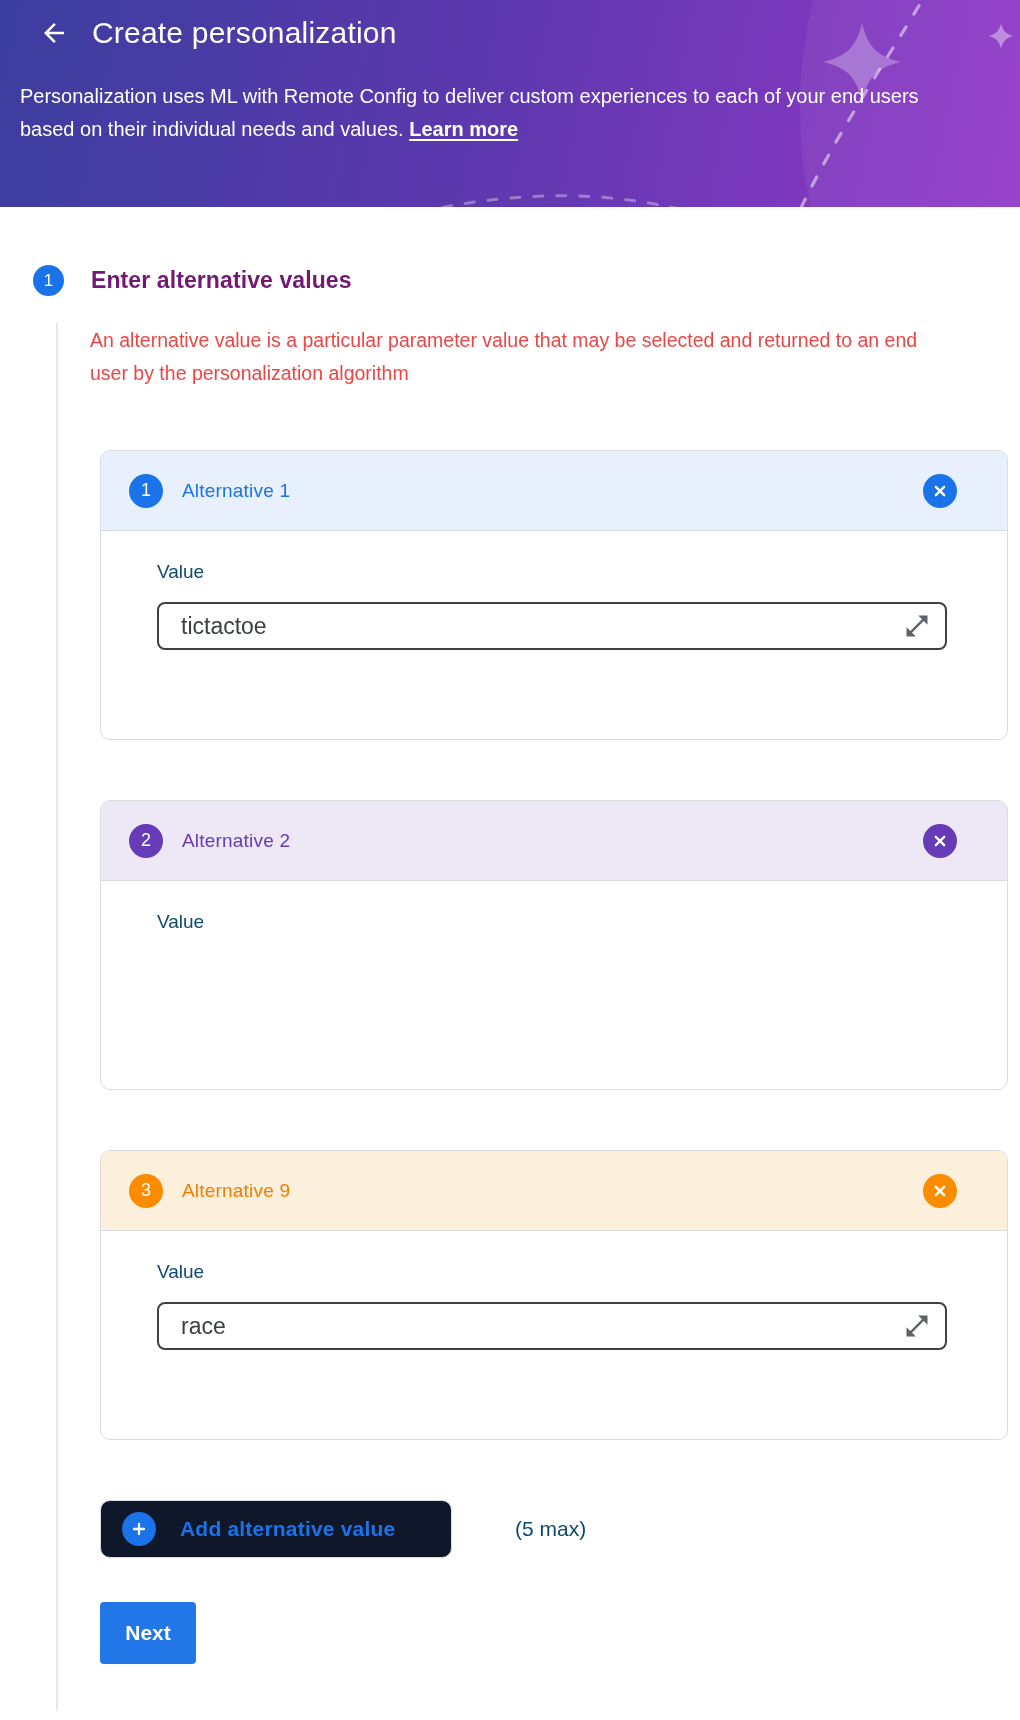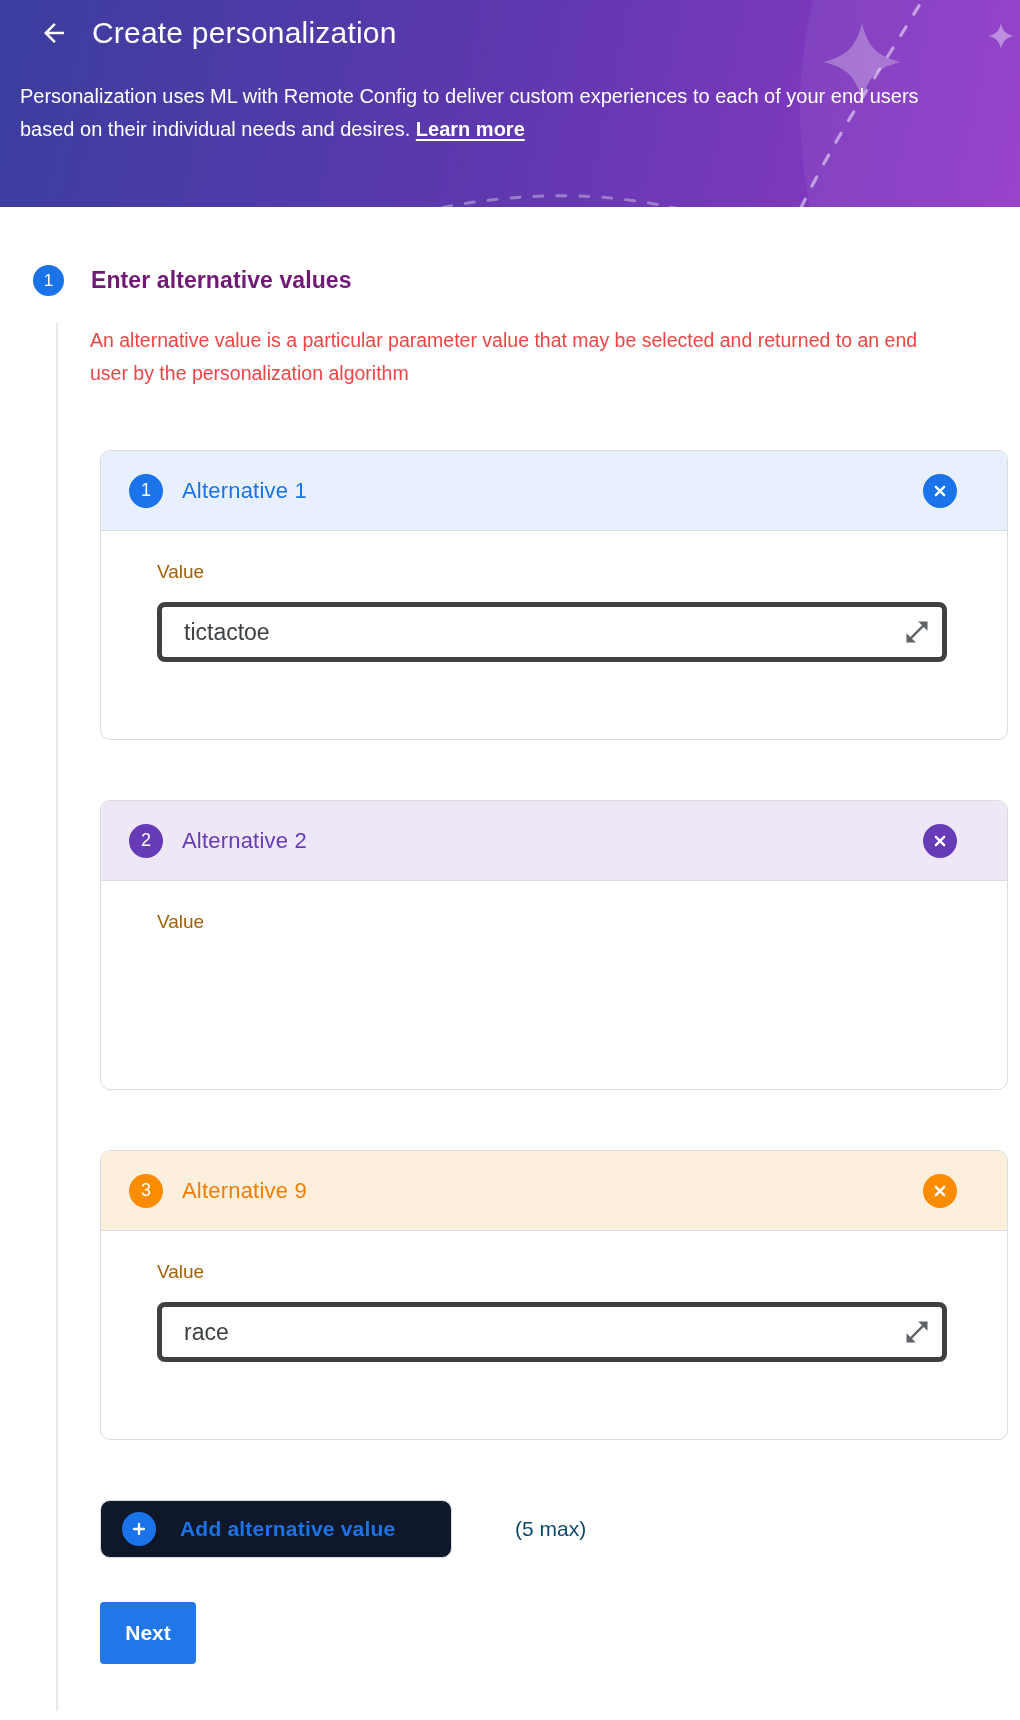--- a/index.html
+++ b/index.html
@@ -45,31 +45,31 @@
     border:1px solid #dadce0;border-radius:10px;background:#fff;overflow:hidden;
   }
   .alt-header{
     height:80px;background:var(--header-bg);border-bottom:1px solid #dadce0;
     display:flex;align-items:center;padding:0 50px 0 28px;box-sizing:border-box;
   }
   .alt-num{
     width:34px;height:34px;border-radius:50%;background:var(--accent);color:#fff;
     display:flex;align-items:center;justify-content:center;font-size:18px;font-weight:500;flex:0 0 auto;
   }
-  .alt-label{margin-left:19px;color:var(--label-color);font-size:22px;font-weight:500;letter-spacing:.2px;}
+  .alt-label{margin-left:19px;color:var(--label-color);font-size:19px;font-weight:500;letter-spacing:.2px;}
   .alt-close{
     margin-left:auto;width:34px;height:34px;border-radius:50%;background:var(--accent);
     border:none;padding:0;cursor:pointer;display:flex;align-items:center;justify-content:center;flex:0 0 auto;
   }
   .alt-body{padding:30px 60px 0 56px;}
-  .value-label{display:block;font-size:19px;color:#a16207;margin-bottom:19px;}
+  .value-label{display:block;font-size:19px;color:#0c4a6e;margin-bottom:19px;}
   .value-field{position:relative;}
   .value-input{
-    width:100%;height:60px;box-sizing:border-box;
-    border:5px solid #404040;border-radius:8px;
+    width:100%;height:48px;box-sizing:border-box;
+    border:2px solid #404040;border-radius:8px;
     font-family:inherit;font-size:23px;color:#3c4043;
     padding:0 64px 0 22px;outline:none;background:#fff;
   }
   .expand-handle{
     position:absolute;right:15px;top:50%;transform:translateY(-50%);
     width:30px;height:30px;cursor:pointer;display:flex;align-items:center;justify-content:center;
   }
 
   
   .add-row{display:flex;align-items:center;margin:45px 0 0 100px;}
@@ -103,21 +103,21 @@
 
     <div class="hero-top">
       <button class="back-btn">
         <svg width="30" height="30" viewBox="0 0 24 24">
           <path d="M20 11H7.83l5.59-5.59L12 4l-8 8 8 8 1.41-1.41L7.83 13H20v-2z" fill="#ffffff"></path>
         </svg>
       </button>
       <h1>Create personalization</h1>
     </div>
 
-    <p class="hero-desc"><span>Personalization uses ML with Remote Config to deliver custom experiences to each of your end users based on their individual needs and desires.</span>
+    <p class="hero-desc"><span>Personalization uses ML with Remote Config to deliver custom experiences to each of your end users based on their individual needs and values.</span>
       <a class="learn-more">Learn more</a>
     </p>
   </header>
 
   <main>
     <div class="v-line"></div>
 
     <div class="step-row">
       <div class="step-circle">1</div>
       <h2>Enter alternative values</h2>

